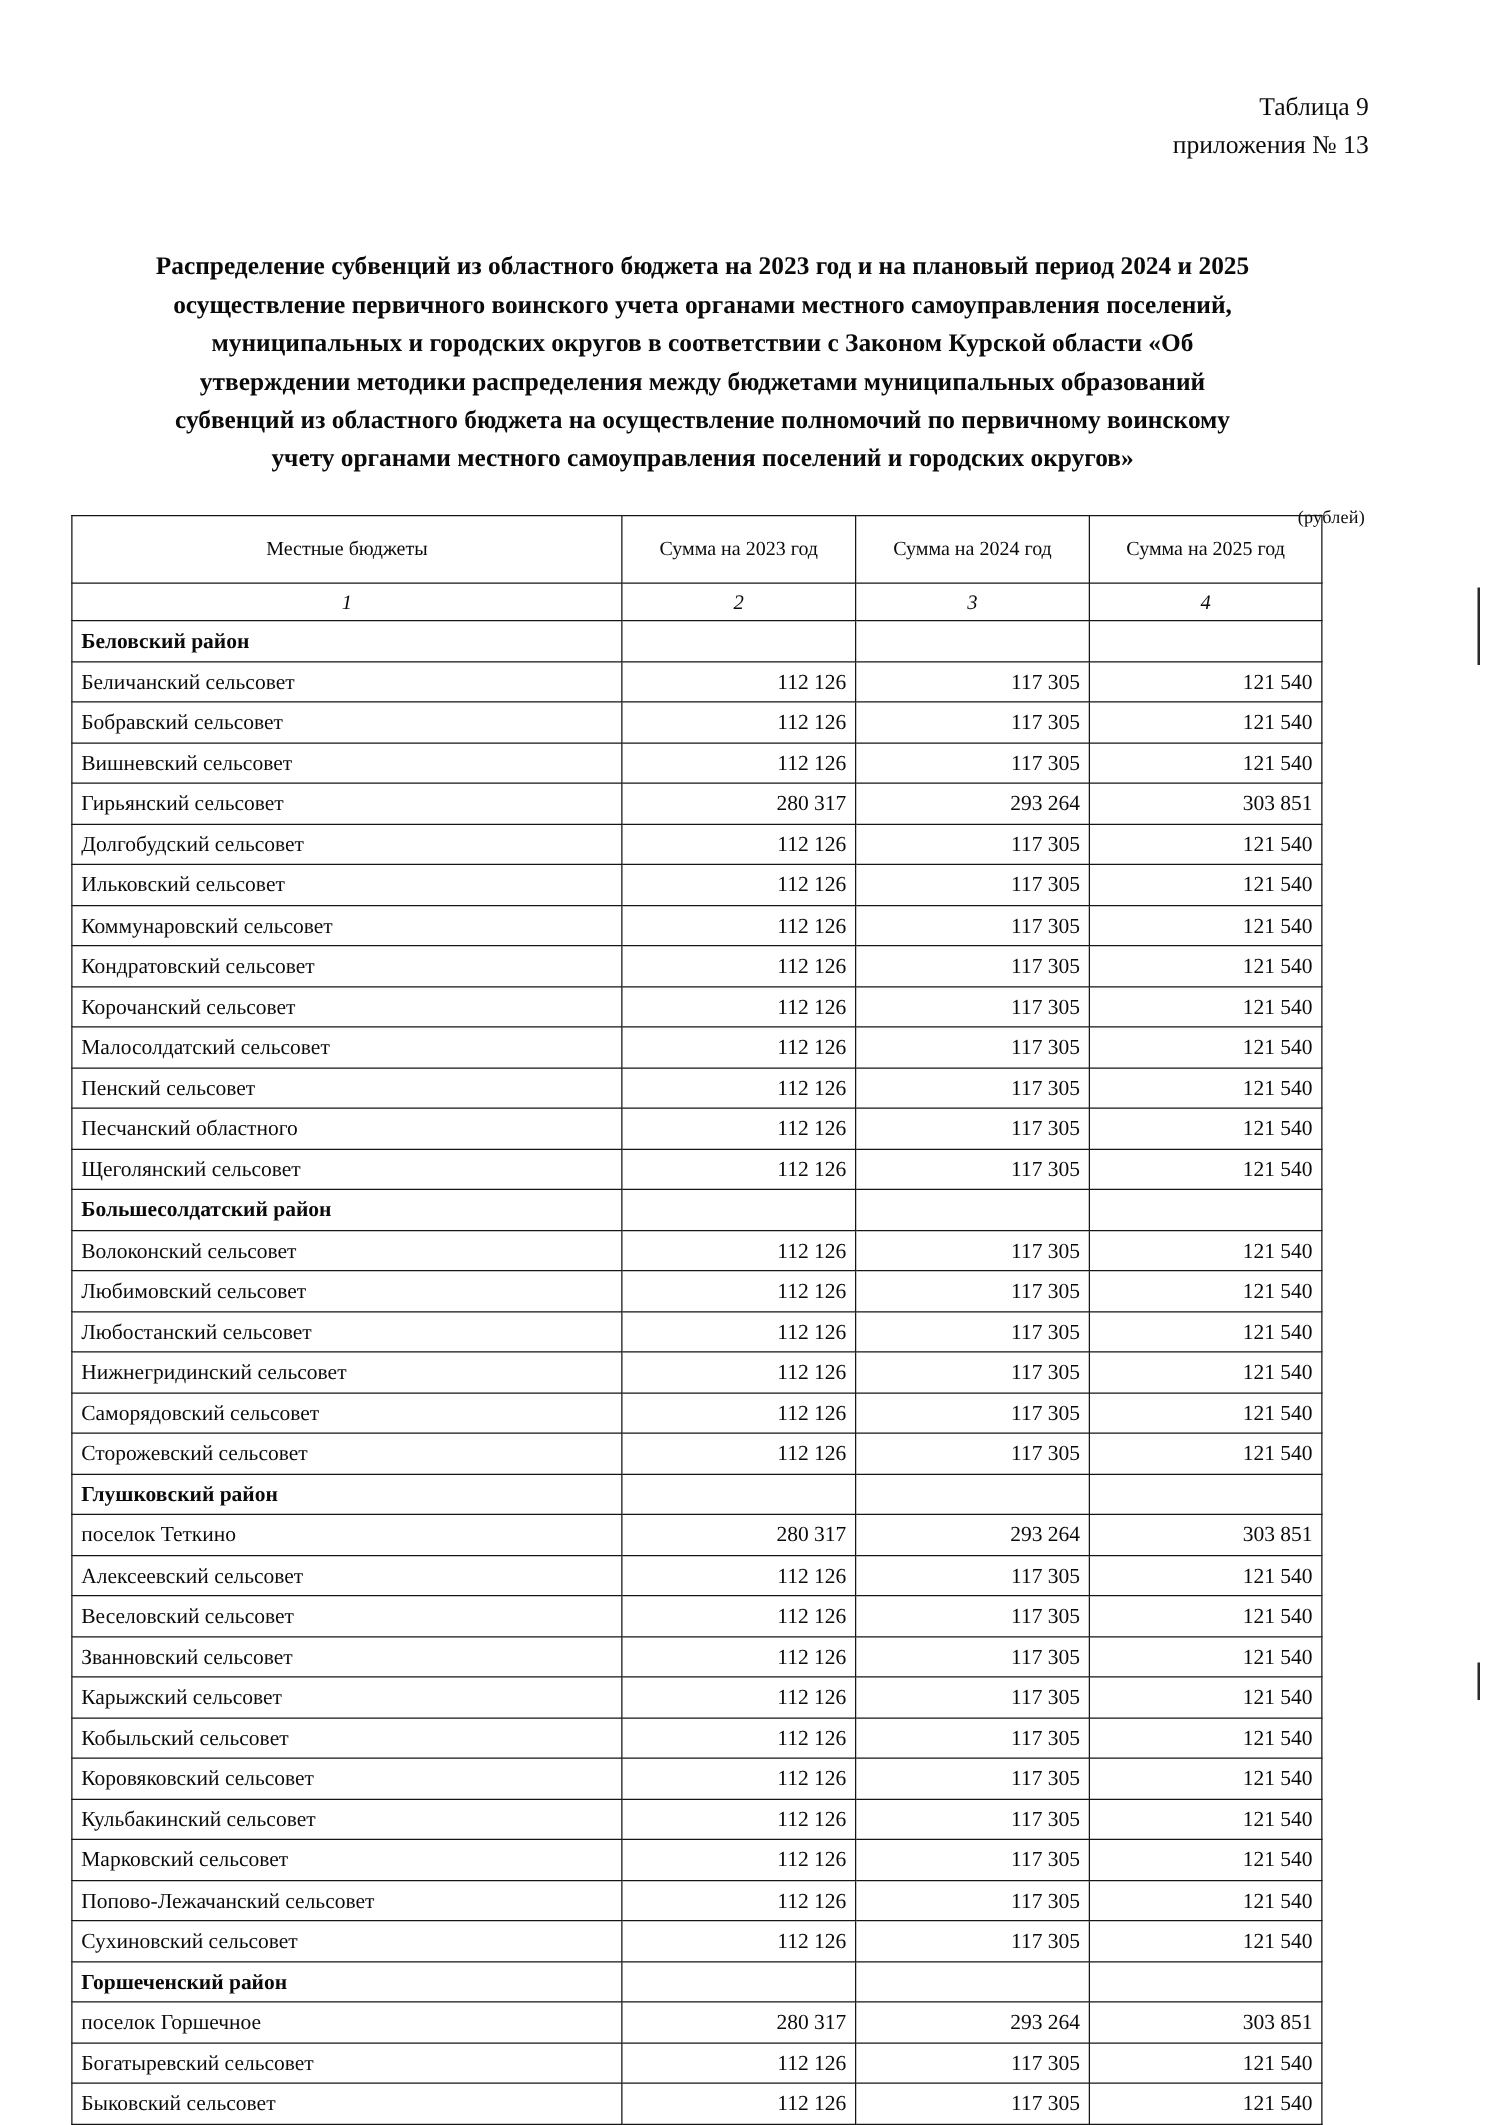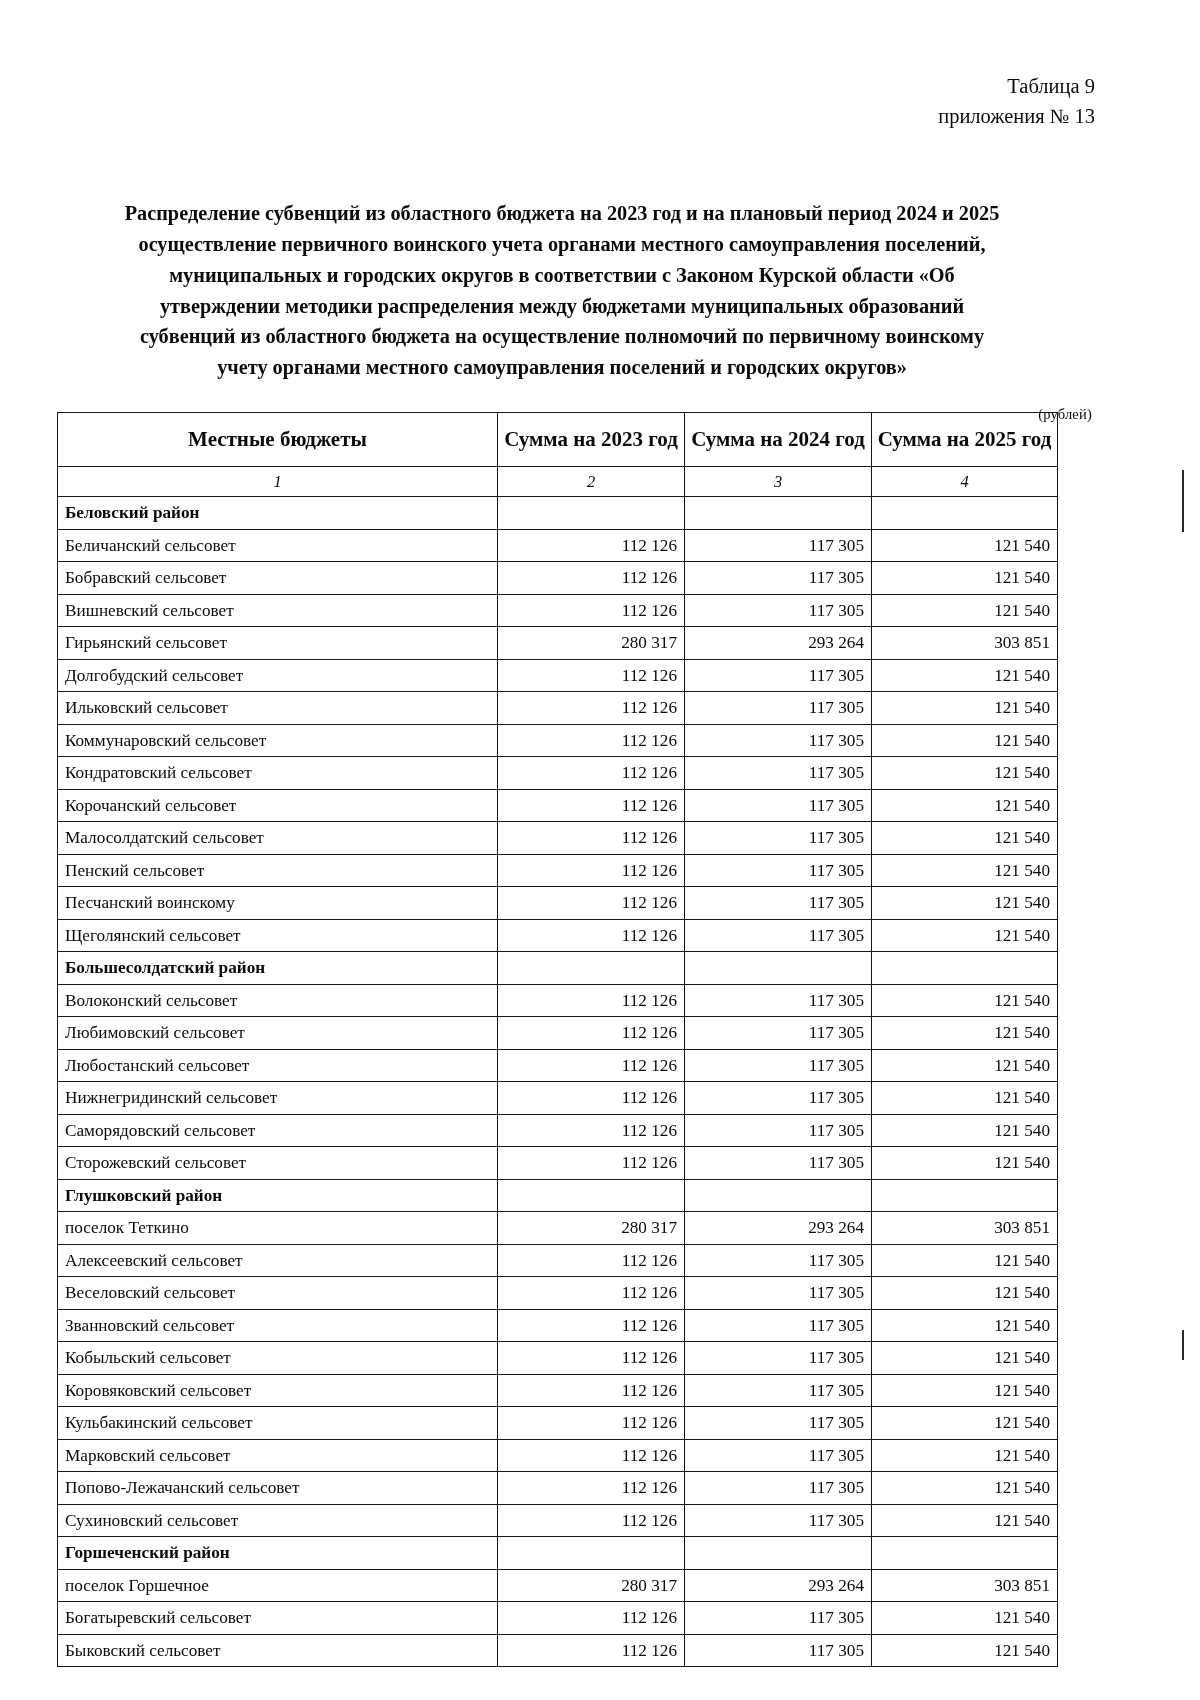--- a/index.html
+++ b/index.html
@@ -79,23 +79,23 @@
     vertical-align: middle;
     box-sizing: border-box;
   }
   col.c-name  { width: 440px; }
   col.c-y1    { width: 187px; }
   col.c-y2    { width: 187px; }
   col.c-y3    { width: 186px; }
 
   thead th {
     height: 54px;
-    font-weight: bold;
+    font-weight: normal;
     text-align: center;
-    font-size: 21px;
+    font-size: 16px;
     padding: 0 6px;
   }
   tr.numrow td {
     height: 30px;
     text-align: center;
     font-style: italic;
     font-size: 16.5px;
   }
 
   tbody td.name {
@@ -238,21 +238,21 @@
             <td class="num">117 305</td>
             <td class="num">121 540</td>
           </tr>
           <tr class="item">
             <td class="name">Пенский сельсовет</td>
             <td class="num">112 126</td>
             <td class="num">117 305</td>
             <td class="num">121 540</td>
           </tr>
           <tr class="item">
-            <td class="name">Песчанский воинскому</td>
+            <td class="name">Песчанский областного</td>
             <td class="num">112 126</td>
             <td class="num">117 305</td>
             <td class="num">121 540</td>
           </tr>
           <tr class="item">
             <td class="name">Щеголянский сельсовет</td>
             <td class="num">112 126</td>
             <td class="num">117 305</td>
             <td class="num">121 540</td>
           </tr>
@@ -322,20 +322,26 @@
             <td class="num">117 305</td>
             <td class="num">121 540</td>
           </tr>
           <tr class="item">
             <td class="name">Званновский сельсовет</td>
             <td class="num">112 126</td>
             <td class="num">117 305</td>
             <td class="num">121 540</td>
           </tr>
           <tr class="item">
+            <td class="name">Карыжский сельсовет</td>
+            <td class="num">112 126</td>
+            <td class="num">117 305</td>
+            <td class="num">121 540</td>
+          </tr>
+          <tr class="item">
             <td class="name">Кобыльский сельсовет</td>
             <td class="num">112 126</td>
             <td class="num">117 305</td>
             <td class="num">121 540</td>
           </tr>
           <tr class="item">
             <td class="name">Коровяковский сельсовет</td>
             <td class="num">112 126</td>
             <td class="num">117 305</td>
             <td class="num">121 540</td>

